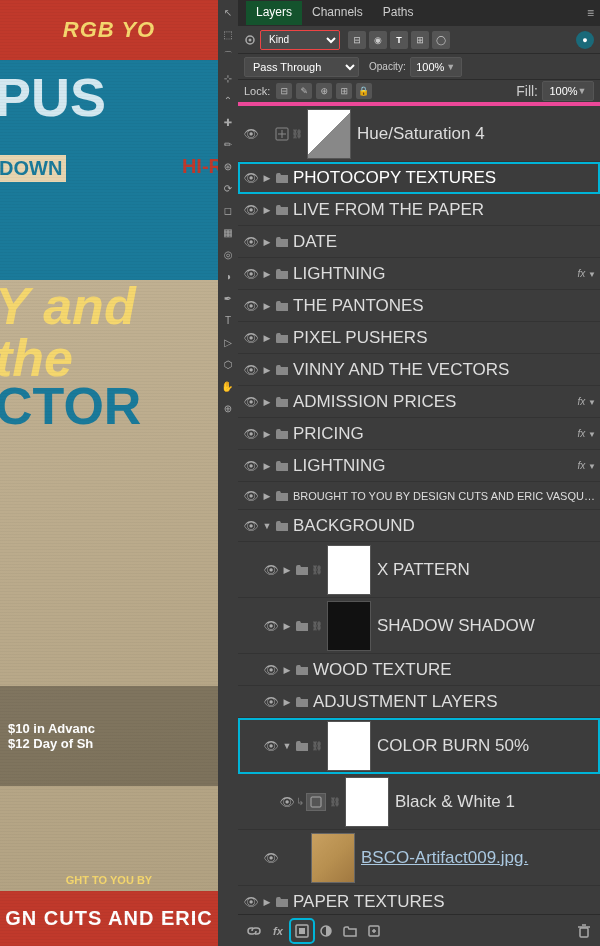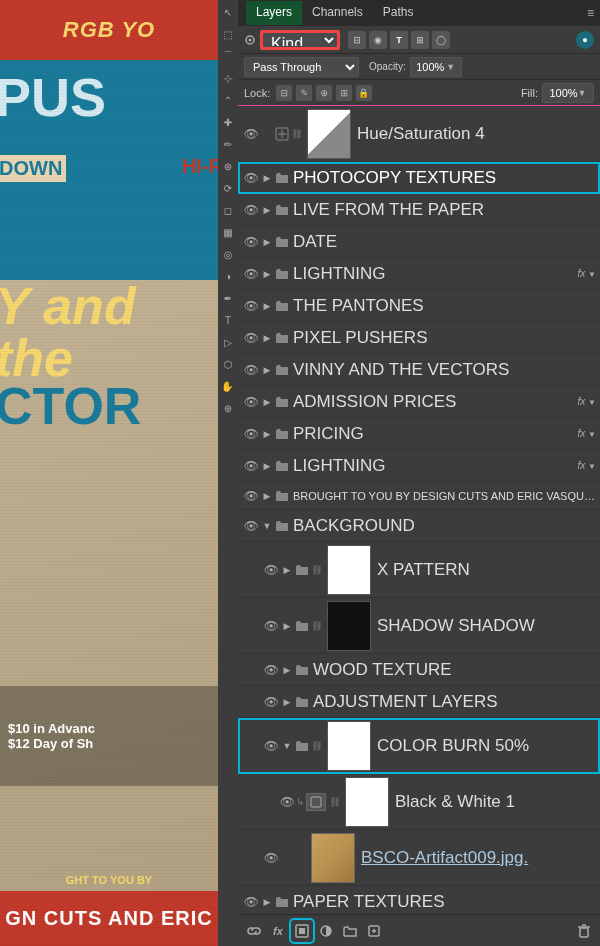--- a/index.html
+++ b/index.html
@@ -215,23 +215,23 @@
       background: #3c3c3c;
       border-bottom: 1px solid #2b2b2b;
       height: 28px;
     }
     .kind-label {
       color: #ccc;
       font-size: 11px;
     }
     .kind-dropdown {
       background: #4a4a4a;
-      border: 3px solid #ef4444;
+      border: 1px solid #ef4444;
       color: #fff;
-      font-size: 16px;
+      font-size: 10px;
       padding: 1px 4px;
       height: 20px;
       width: 80px;
       cursor: pointer;
       border-radius: 2px;
     }
     .filter-icons {
       display: flex;
       gap: 3px;
       margin-left: 4px;
@@ -302,42 +302,42 @@
       margin-left: 2px;
     }
 
     
     .lock-row {
       display: flex;
       align-items: center;
       padding: 3px 6px;
       gap: 4px;
       background: #3c3c3c;
-      border-bottom: 1px solid #ec4899;
+      border-bottom: 4px solid #ec4899;
       height: 26px;
     }
     .lock-label {
       color: #ccc;
       font-size: 11px;
     }
     .lock-icons {
       display: flex; gap: 4px; margin-left: 2px;
     }
     .lock-icon {
       width: 16px; height: 16px;
       background: #555;
       border-radius: 2px;
       display: flex; align-items: center; justify-content: center;
       color: #bbb;
       font-size: 9px;
       cursor: pointer;
     }
     .fill-label {
       color: #ccc;
-      font-size: 11px;
+      font-size: 14px;
       margin-left: auto;
     }
     .fill-value {
       background: #4a4a4a;
       border: 1px solid #555;
       color: #fff;
       font-size: 11px;
       padding: 1px 4px;
       height: 20px;
       width: 52px;

